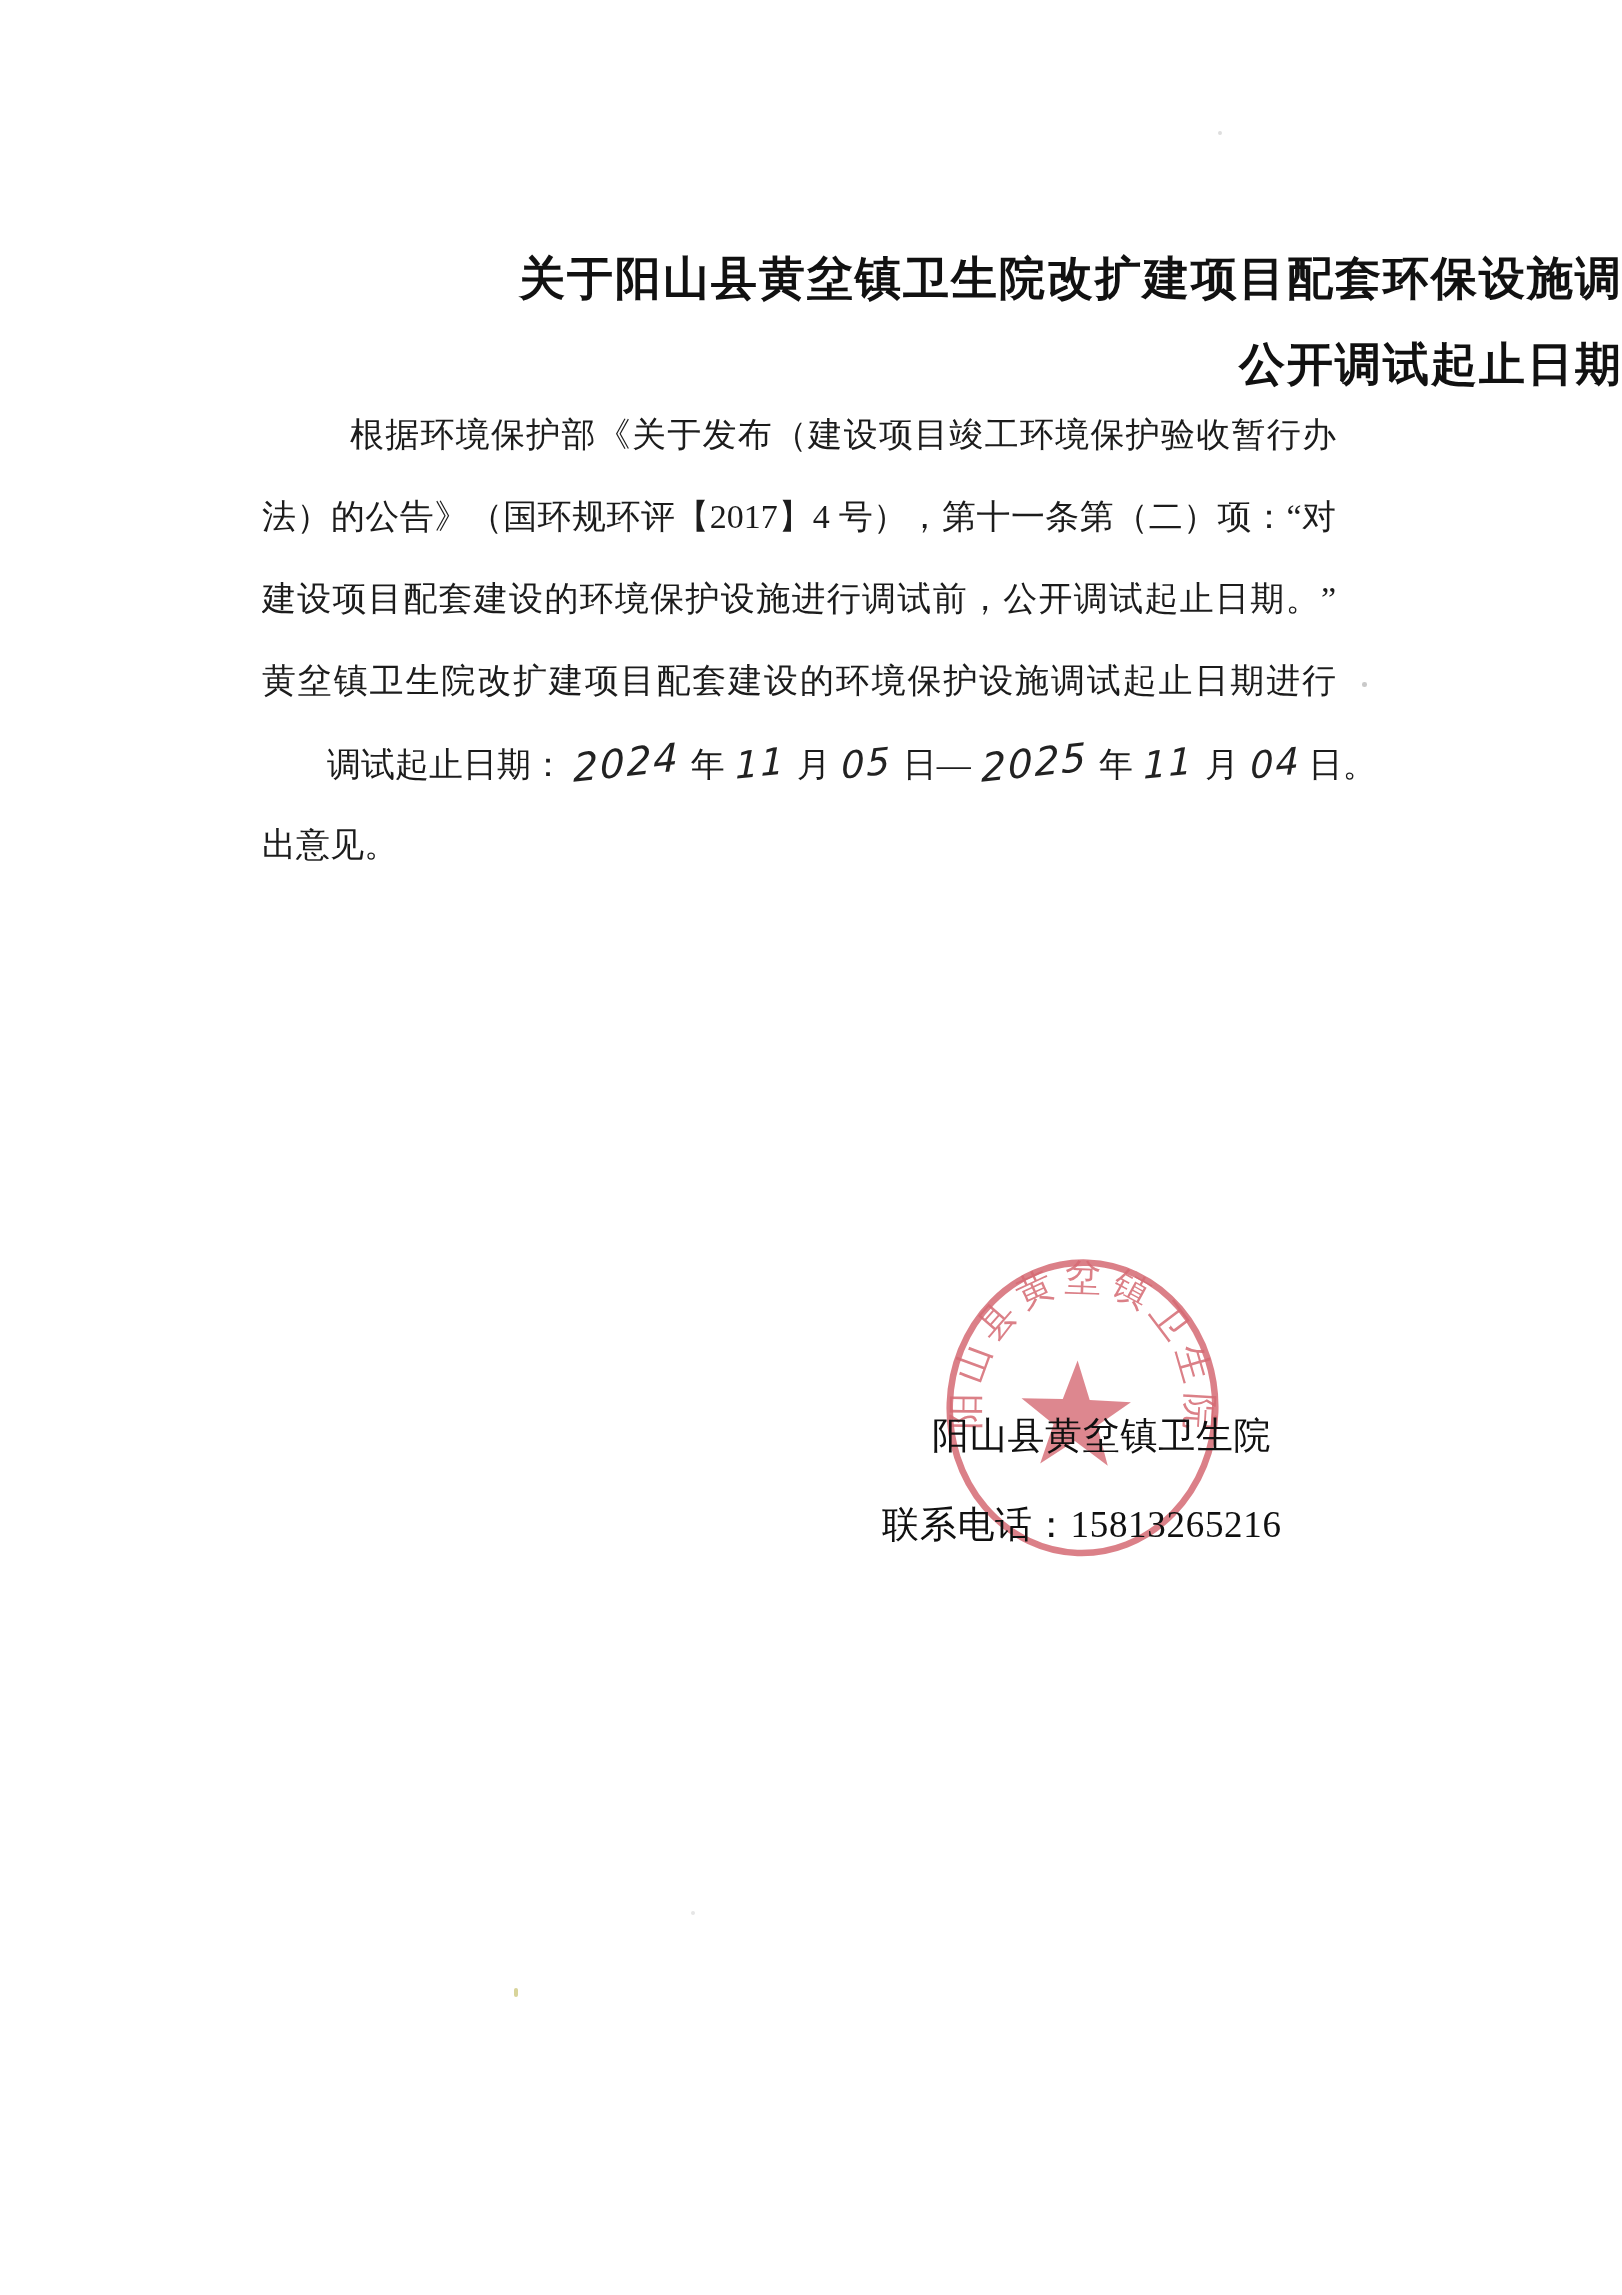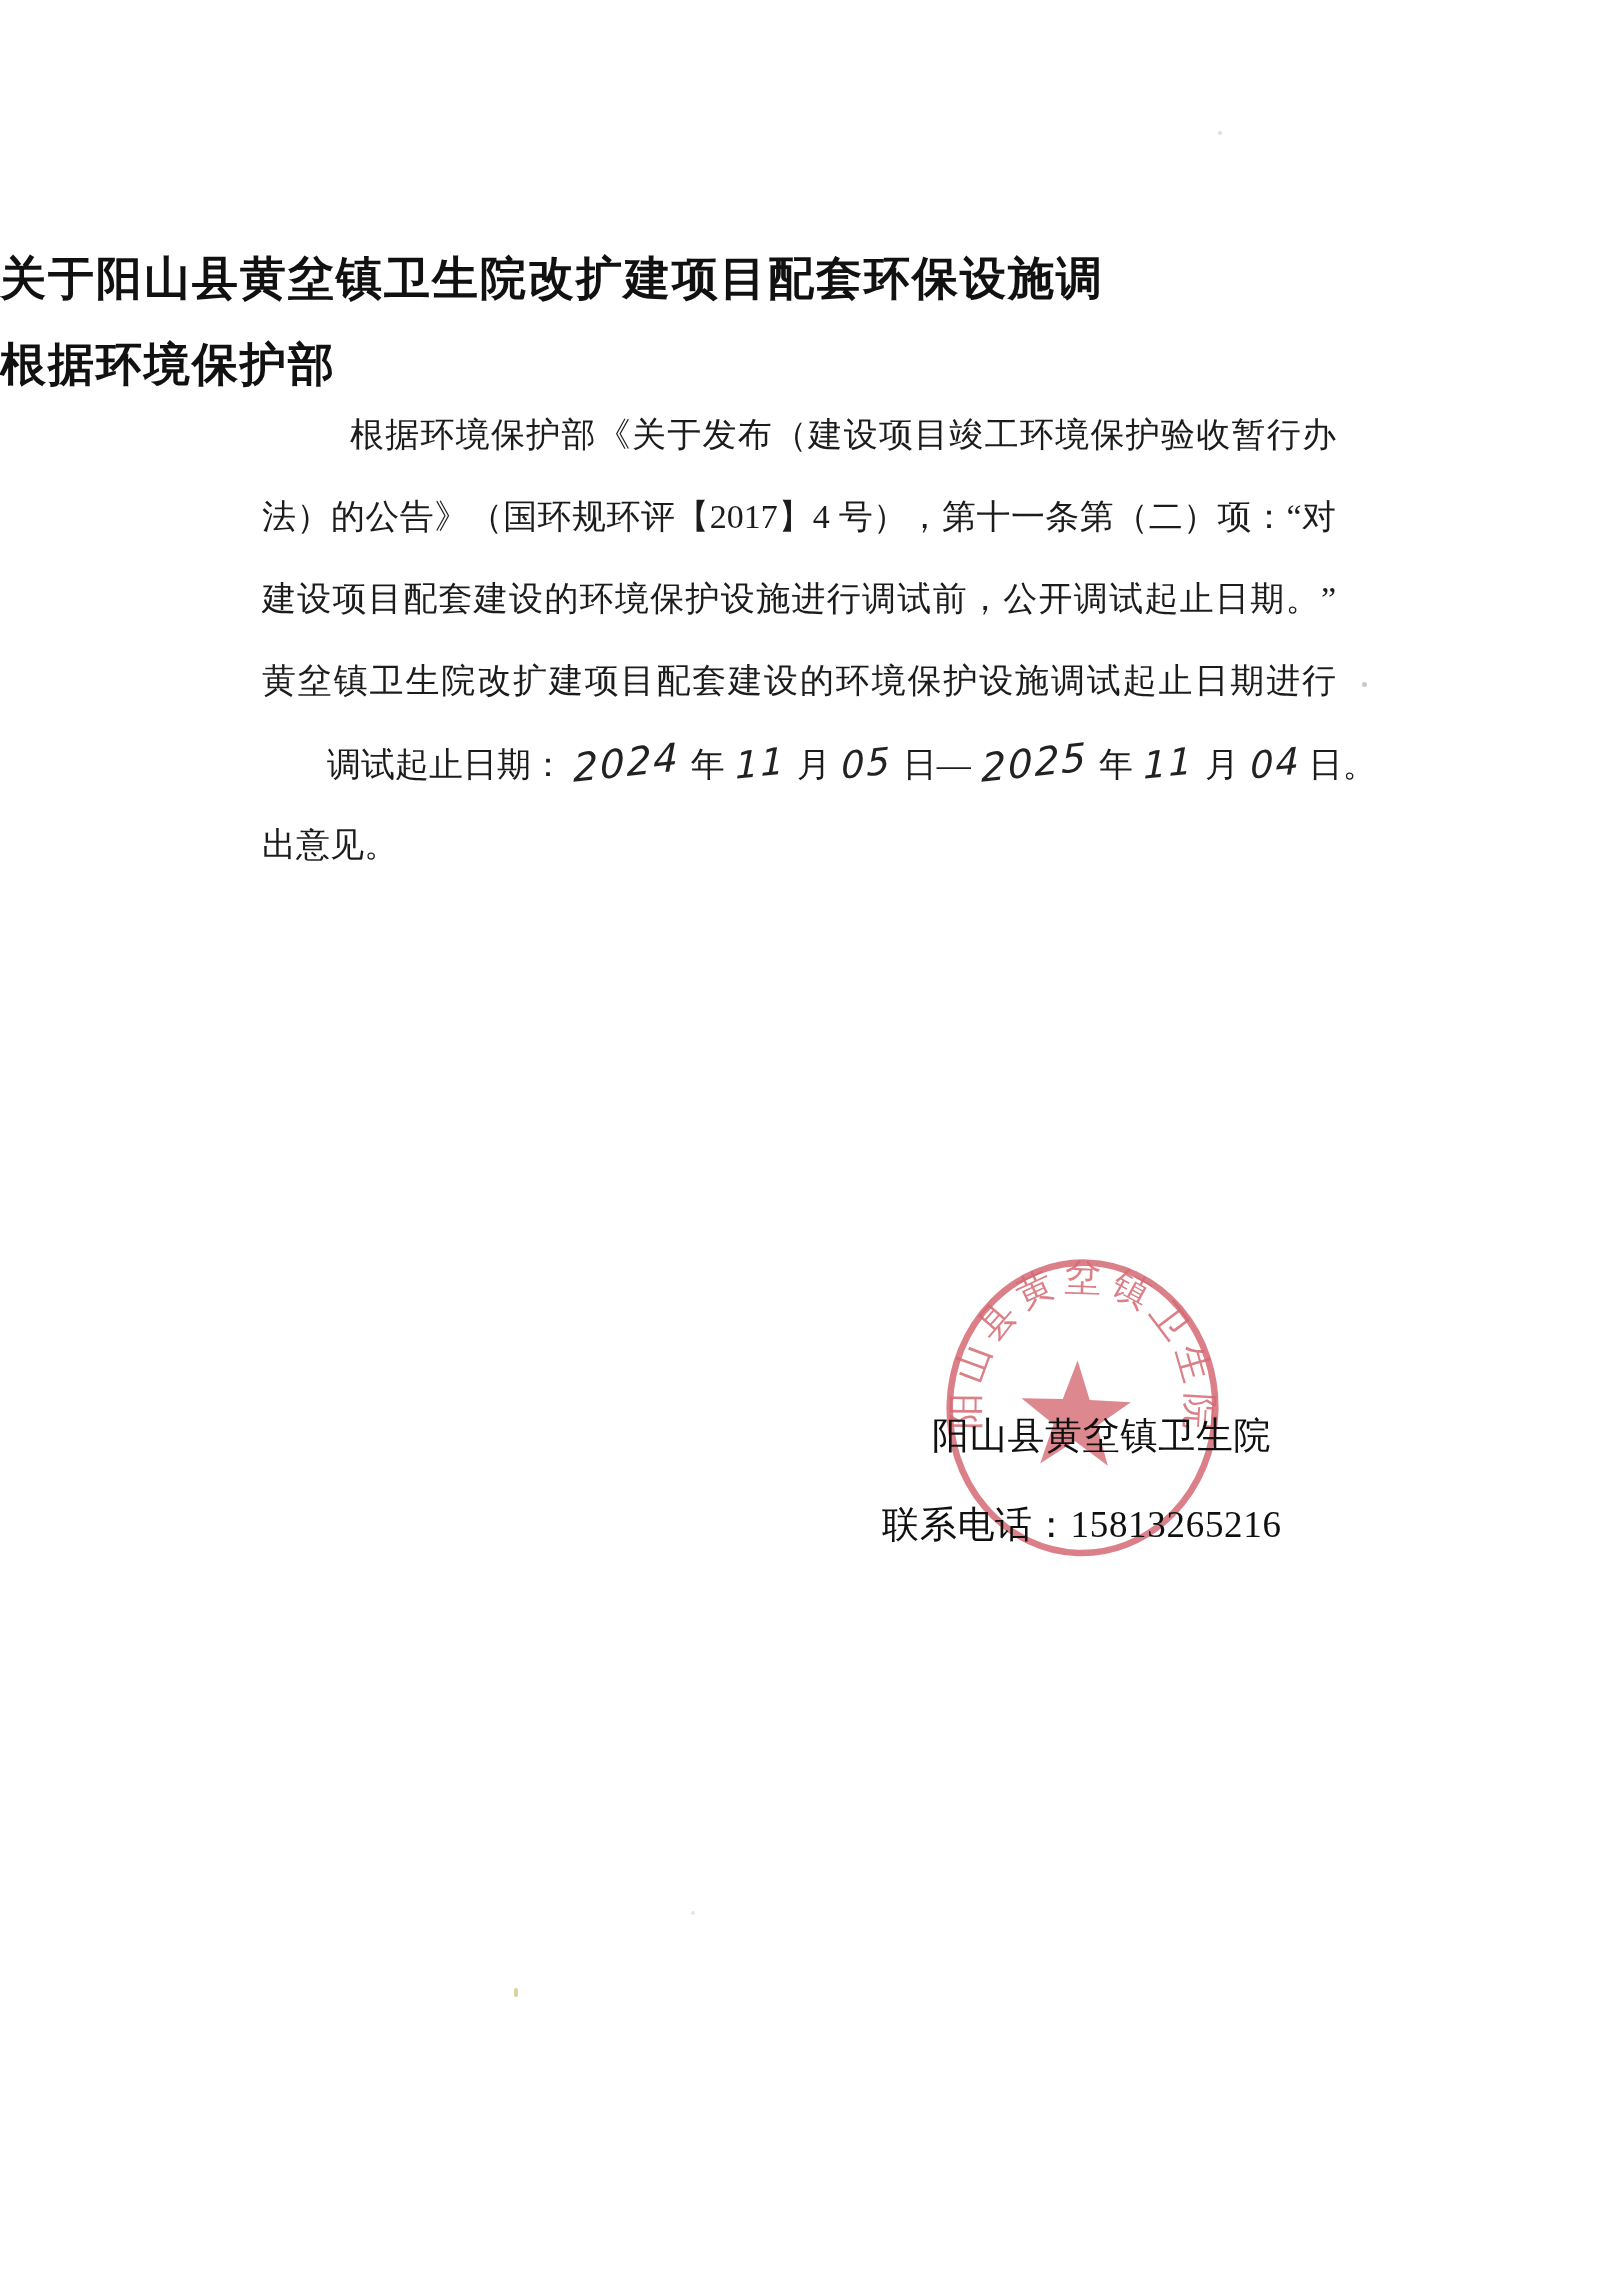--- a/index.html
+++ b/index.html
@@ -6,21 +6,21 @@
   .page{
     position:relative;
     width:1623px;height:2295px;
     background:#ffffff;
     overflow:hidden;
     font-family:"Liberation Serif","DejaVu Serif",serif;
     color:#1b1b1b;
   }
   .title-block{
     position:absolute;left:0;right:0;top:236px;
-    text-align:left;
+    text-align:right;
     font-weight:bold;
     font-size:46px;
     line-height:86px;
     letter-spacing:2px;
     color:#111;
   }
   .body-block{
     position:absolute;
     left:262px;top:394px;width:1074px;
     font-size:34px;
@@ -80,21 +80,21 @@
   .speck.s3{left:691px;top:1911px;width:3.9px;height:3.9px;background:#e6e6e6;}
   .speck.s4{left:1218px;top:131px;width:3.9px;height:3.9px;background:#dedede;}
 </style>
 </head>
 <body>
 
 <div class="page">
 
   <div class="title-block">
     <div>关于阳山县黄坌镇卫生院改扩建项目配套环保设施调</div>
-    <div>根据环境保护部</div>
+    <div>公开调试起止日期</div>
   </div>
 
   <div class="body-block">
     <div class="bline first-lg">根据环境保护部《关于发布（建设项目竣工环境保护验收暂行办</div>
     <div class="bline">法）的公告》（国环规环评【2017】4 号），第十一条第（二）项：“对</div>
     <div class="bline">建设项目配套建设的环境保护设施进行调试前，公开调试起止日期。”</div>
     <div class="bline">黄坌镇卫生院改扩建项目配套建设的环境保护设施调试起止日期进行</div>
 
     <div class="date-row">
       <span>调试起止日期：</span><span class="hw">2024</span><span class="unit">年</span><span class="hw small">11</span><span class="unit">月</span><span class="hw small">05</span><span class="unit">日—</span><span class="hw">2025</span><span class="unit">年</span><span class="hw small">11</span><span class="unit">月</span><span class="hw small">04</span><span>日。</span>

